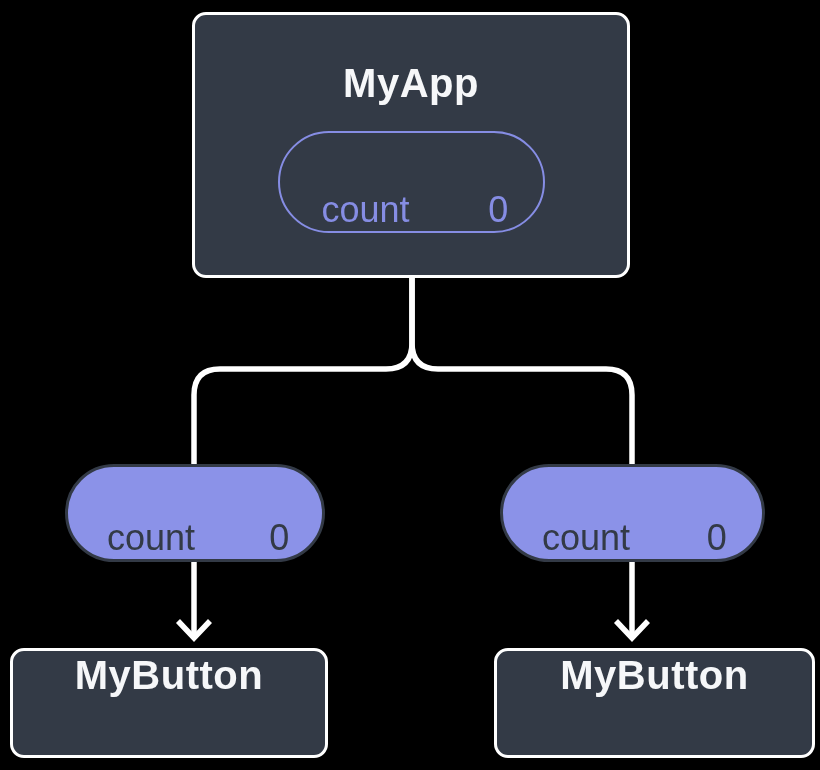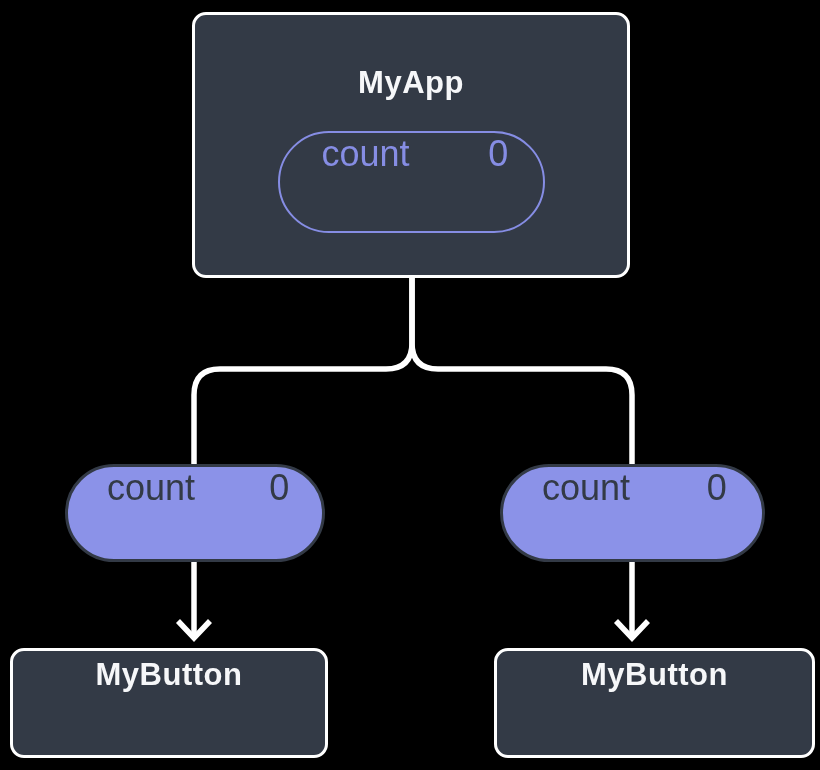--- a/index.html
+++ b/index.html
@@ -39,40 +39,40 @@
     position: absolute;
     background: var(--node-fill);
     border: 3.5px solid var(--node-border);
     border-radius: 14px;
     color: var(--node-text);
     display: flex;
     flex-direction: column;
     align-items: center;
   }
   .node-title {
-    font-size: 31px;
+    font-size: 40px;
     font-weight: 700;
     line-height: 48px;
     letter-spacing: 0.5px;
     color: var(--node-text);
   }
   .node-root {
     left: 192px; top: 12px;
     width: 438px; height: 266px;
     padding-top: 44px;
   }
   .node-root .node-title { margin-bottom: 24px; }
   .node-child {
   }
   .node-child-left  { left: 10px;  top: 648px; width: 318px; height: 110px; }
   .node-child-right { left: 494px; top: 648px; width: 321px; height: 110px; }
 
   .pill {
     display: flex;
-    align-items: flex-start;
+    align-items: flex-end;
     font-size: 36px;
     overflow: hidden;
   }
   .pill-state {
     width: 267px; height: 102px;
     border: 2.5px solid var(--accent-purple);
     border-radius: 51px;
     color: var(--accent-purple);
     background: transparent;
   }

